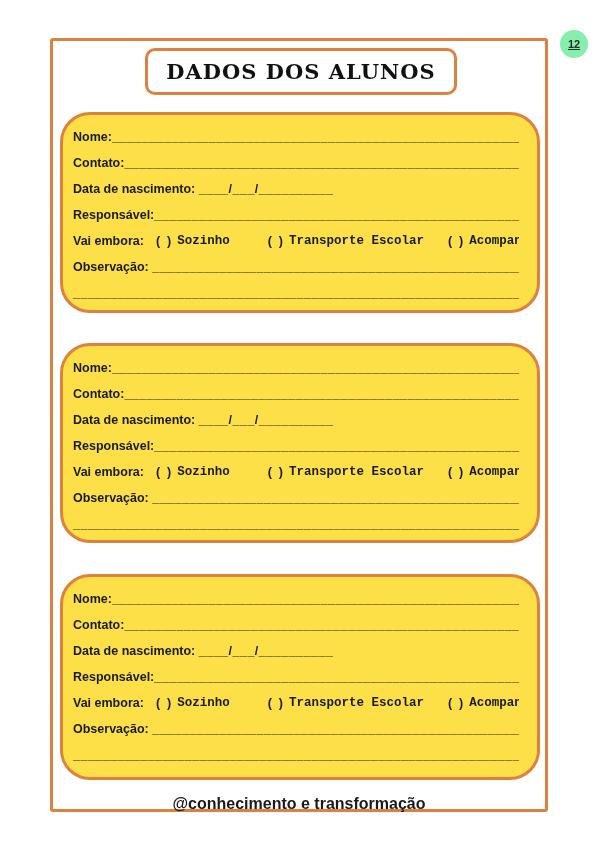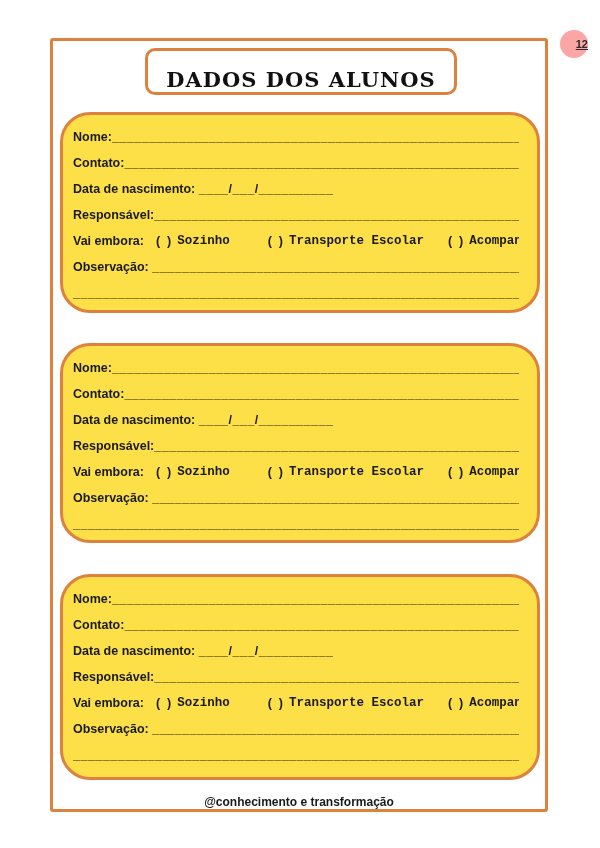--- a/index.html
+++ b/index.html
@@ -16,36 +16,36 @@
     border: 3px solid #dd813f;
     border-radius: 3px;
     background: transparent;
   }
   .title-box {
     position: absolute; left: 145px; top: 48px;
     width: 312px; height: 47px;
     border: 3px solid #dd813f;
     border-radius: 10px;
     background: #ffffff;
-    display: flex; align-items: flex-end; justify-content: center;
+    display: flex; align-items: center; justify-content: center;
   }
   .title-text {
     font-family: "DejaVu Serif", serif;
     font-weight: bold;
     font-size: 21px;
     letter-spacing: 1px;
     color: #111111;
     white-space: pre;
   }
   .page-number {
     position: absolute; left: 560px; top: 30px;
     width: 28px; height: 28px;
     border-radius: 50%;
-    background: #fca5a5;
-    display: flex; align-items: center; justify-content: flex-end;
+    background: #86efac;
+    display: flex; align-items: center; justify-content: center;
     font-weight: bold; font-size: 11px; color: #2b2b2b; text-decoration: underline;
   }
   .card {
     position: absolute; left: 60px; width: 480px;
     border: 3px solid #dd813f;
     border-radius: 30px;
     background: #fde047;
     padding: 9px 18px 0 10px;
     overflow: hidden;
   }
@@ -64,21 +64,21 @@
   .blank-short { flex: 0 0 auto; white-space: pre; letter-spacing: 0.5px; }
   .opt { display: inline-flex; white-space: pre; }
   .opt-1 { margin-left: 12px; }
   .opt-2 { margin-left: 38px; }
   .opt-3 { margin-left: 24px; }
   .opt .opt-lbl { margin-left: 6px; font-family: Liberation Mono, monospace; }
   .footer {
     position: absolute; left: 50px; top: 795px;
     width: 498px;
     text-align: center;
-    font-weight: bold; font-size: 12px;
+    font-weight: bold; font-size: 16px;
     color: #1a1a1a;
   }
 </style>
 </head>
 <body>
 
 <div class="page-frame"></div>
 
 <div class="title-box">
   <span class="title-text">DADOS DOS ALUNOS</span>

